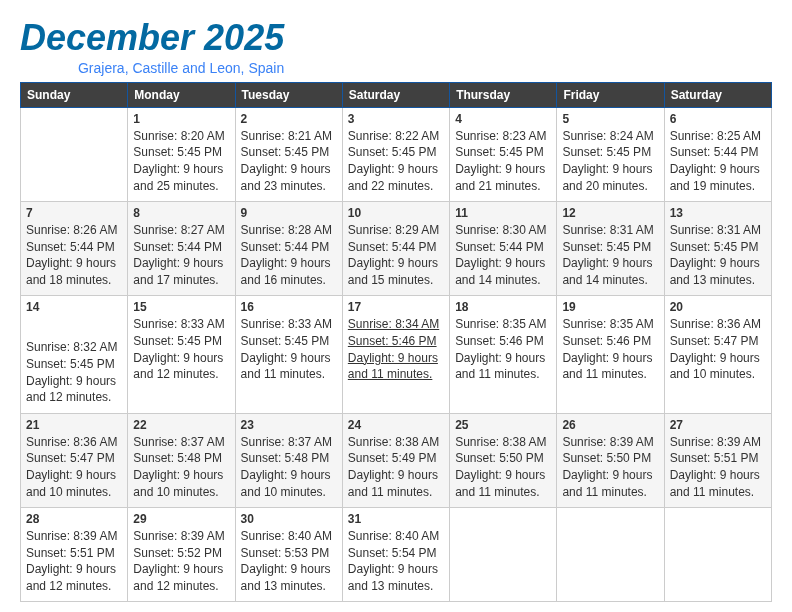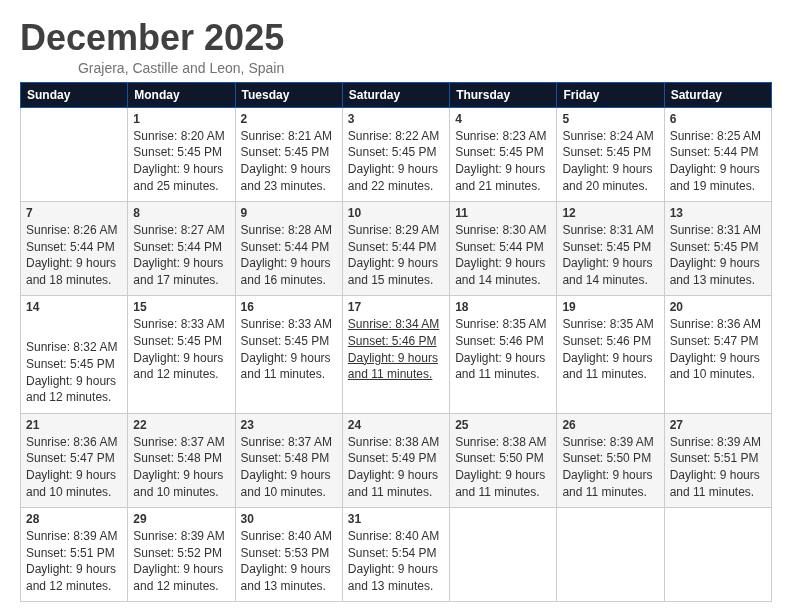--- a/index.html
+++ b/index.html
@@ -26,35 +26,36 @@
     .logo-wrapper {
       display: flex;
       align-items: center;
     }
     .title-block {
       text-align: right;
     }
     .month-title {
       font-size: 36px;
       font-weight: bold;
-      color: #404040;
+      color: #0369a1;
       line-height: 1.1;
+      font-style: italic;
     }
     .subtitle {
       font-size: 14px;
-      color: #737373;
+      color: #3b82f6;
       margin-top: 2px;
     }
     table {
       width: 100%;
       border-collapse: collapse;
       flex: 1;
     }
     thead th {
-      background: #0f172a;
+      background: #404040;
       color: #fff;
       font-size: 12px;
       font-weight: bold;
       padding: 5px 6px;
       text-align: left;
       border: 1px solid #1255a0;
     }
     tbody td {
       vertical-align: top;
       border: 1px solid #ccc;

